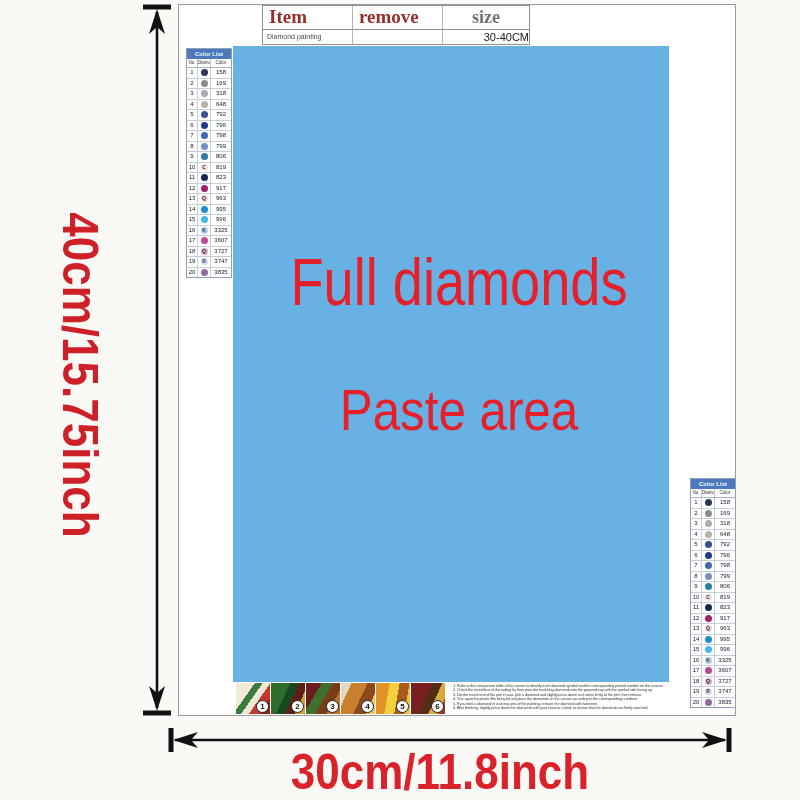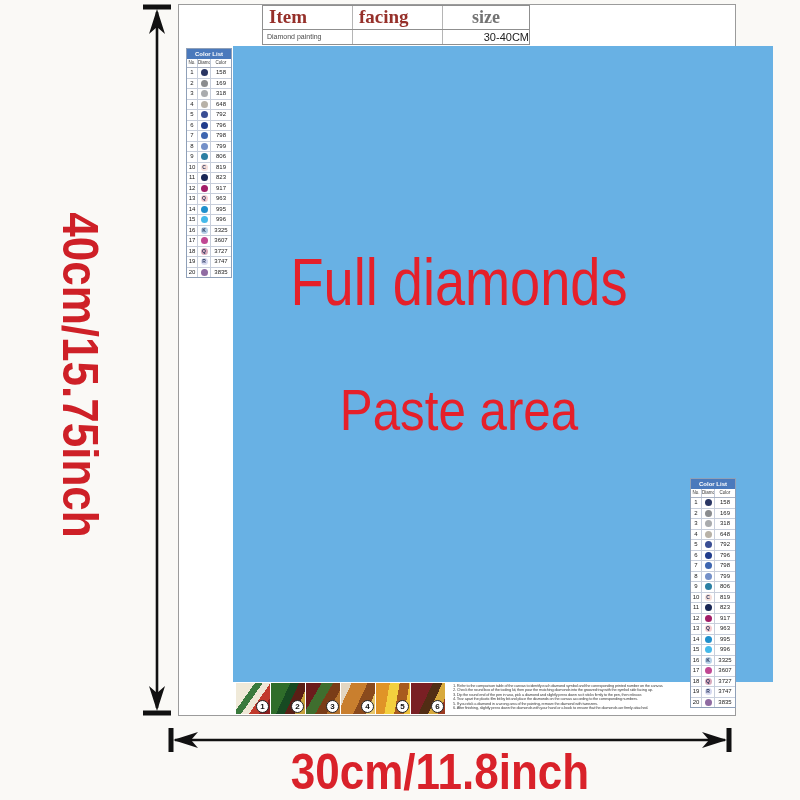--- a/index.html
+++ b/index.html
@@ -24,21 +24,21 @@
   .it-head{display:grid;grid-template-columns:90px 90px 86px;height:23px;border-bottom:1px solid #8f8f8f;}
   .it-row{display:grid;grid-template-columns:90px 90px 86px;height:14px;}
   .it-cell{border-right:1px solid #b5b5b5;box-sizing:border-box;overflow:hidden;white-space:nowrap;}
   .it-cell:last-child{border-right:none;}
   .h-item,.h-number{font-family:"Liberation Serif",serif;font-weight:bold;font-size:19px;line-height:22px;color:#96302A;padding-left:6px;}
   .h-size{font-family:"Liberation Serif",serif;font-weight:bold;font-size:18px;line-height:22px;color:#737373;text-align:center;}
   .r-item{font-size:7px;line-height:14px;color:#4a4a4a;padding-left:4px;}
   .r-size{font-size:11px;line-height:14px;color:#222;text-align:right;}
 
   
-  .paste{position:absolute;left:233px;top:46px;width:540px;height:636px;background:#68B1E4;}
+  .paste{position:absolute;left:233px;top:46px;width:436px;height:636px;background:#68B1E4;}
   .paste-line1{position:absolute;left:0;top:198px;width:452px;text-align:center;
     font-size:66px;color:#E5202A;transform:scaleX(0.82);white-space:nowrap;}
   .paste-line2{position:absolute;left:0;top:330px;width:452px;text-align:center;
     font-size:58px;color:#E5202A;transform:scaleX(0.85);white-space:nowrap;}
 
   
   .color-list{position:absolute;width:46px;background:#fff;border:1px solid #8fa0b8;box-sizing:border-box;}
   .pos-left{left:186px;top:48px;}
   .pos-right{left:690px;top:478px;}
   .cl-title{height:10px;line-height:10px;background:#4A79BC;color:#fff;font-size:6px;font-weight:bold;text-align:center;overflow:hidden;}
@@ -90,21 +90,21 @@
     <line x1="563" y1="2" x2="563" y2="26" stroke="#111" stroke-width="5"></line>
     <line x1="9" y1="14" x2="559" y2="14" stroke="#111" stroke-width="2.6"></line>
     <polygon points="7,14 32,6 25,14 32,22" fill="#111"></polygon>
     <polygon points="561,14 536,6 543,14 536,22" fill="#111"></polygon>
   </svg>
   <div class="h-label">30cm/11.8inch</div>
 
   <div class="item-table">
     <div class="it-head">
       <div class="it-cell h-item">Item</div>
-      <div class="it-cell h-number">facing</div>
+      <div class="it-cell h-number">remove</div>
       <div class="it-cell h-size">size</div>
     </div>
     <div class="it-row">
       <div class="it-cell r-item">Diamond painting</div>
       <div class="it-cell r-item"></div>
       <div class="it-cell r-size">30-40CM</div>
     </div>
   </div>
 
   <div class="paste">

